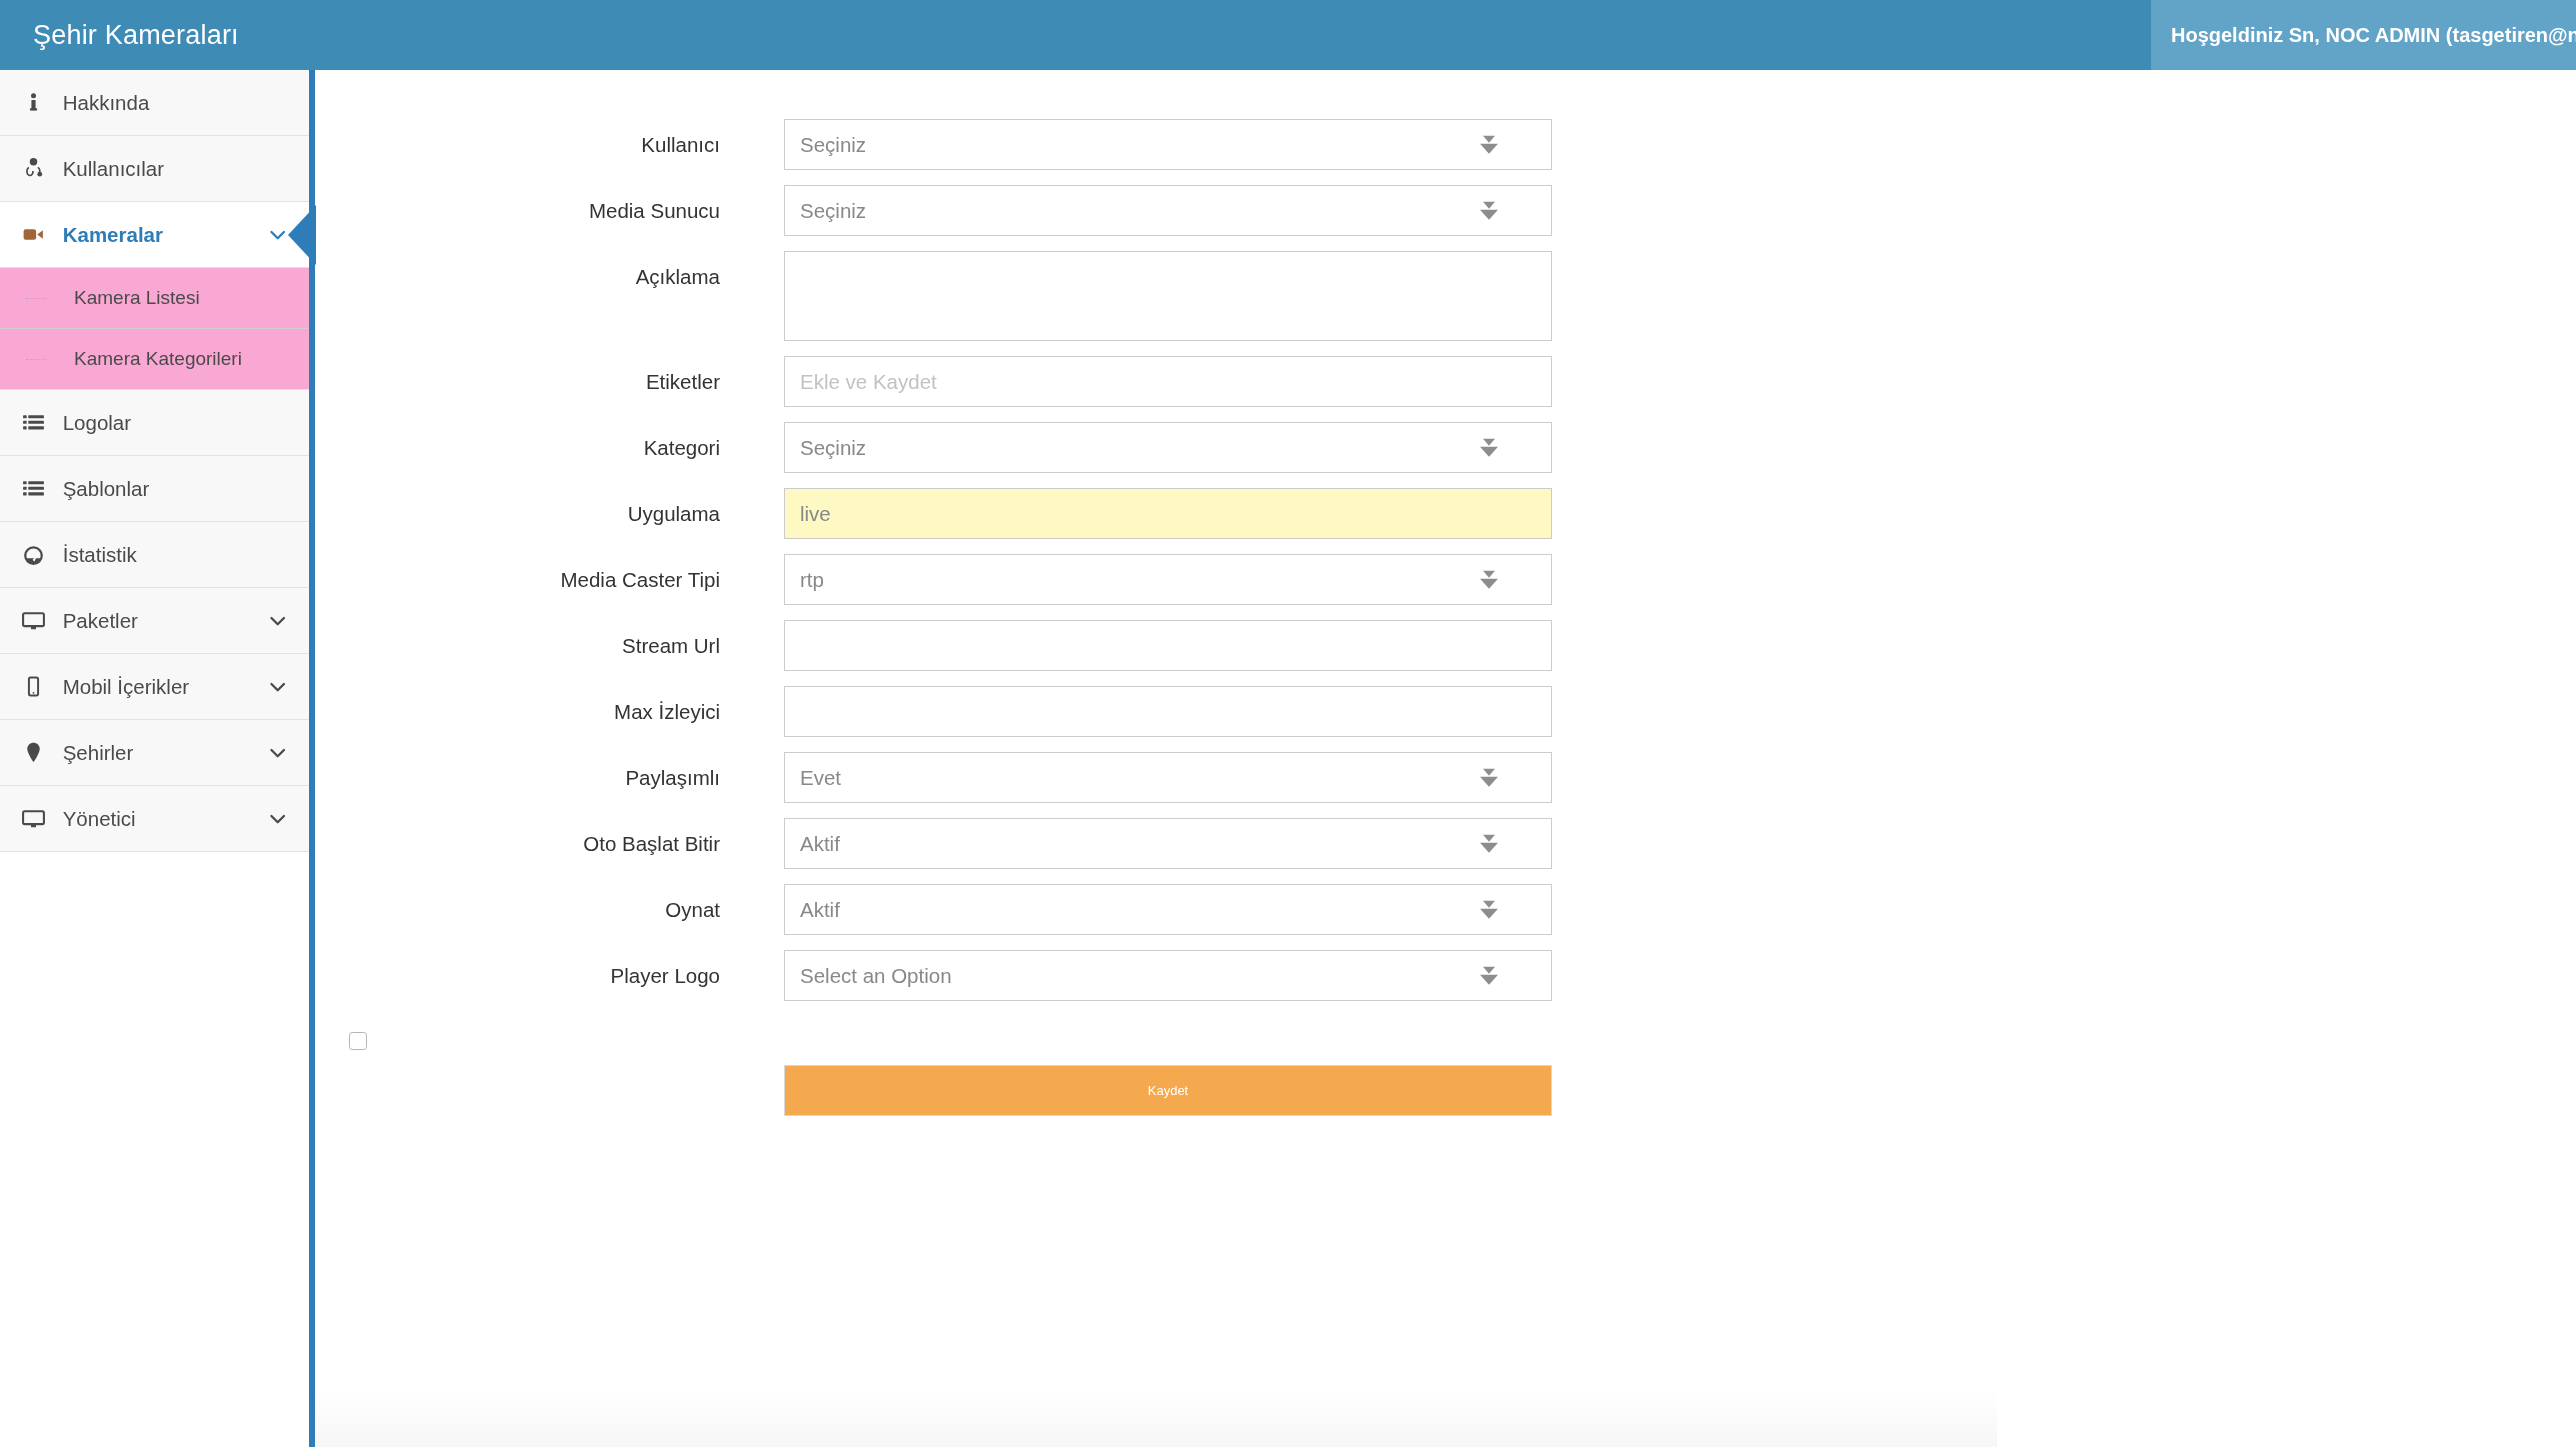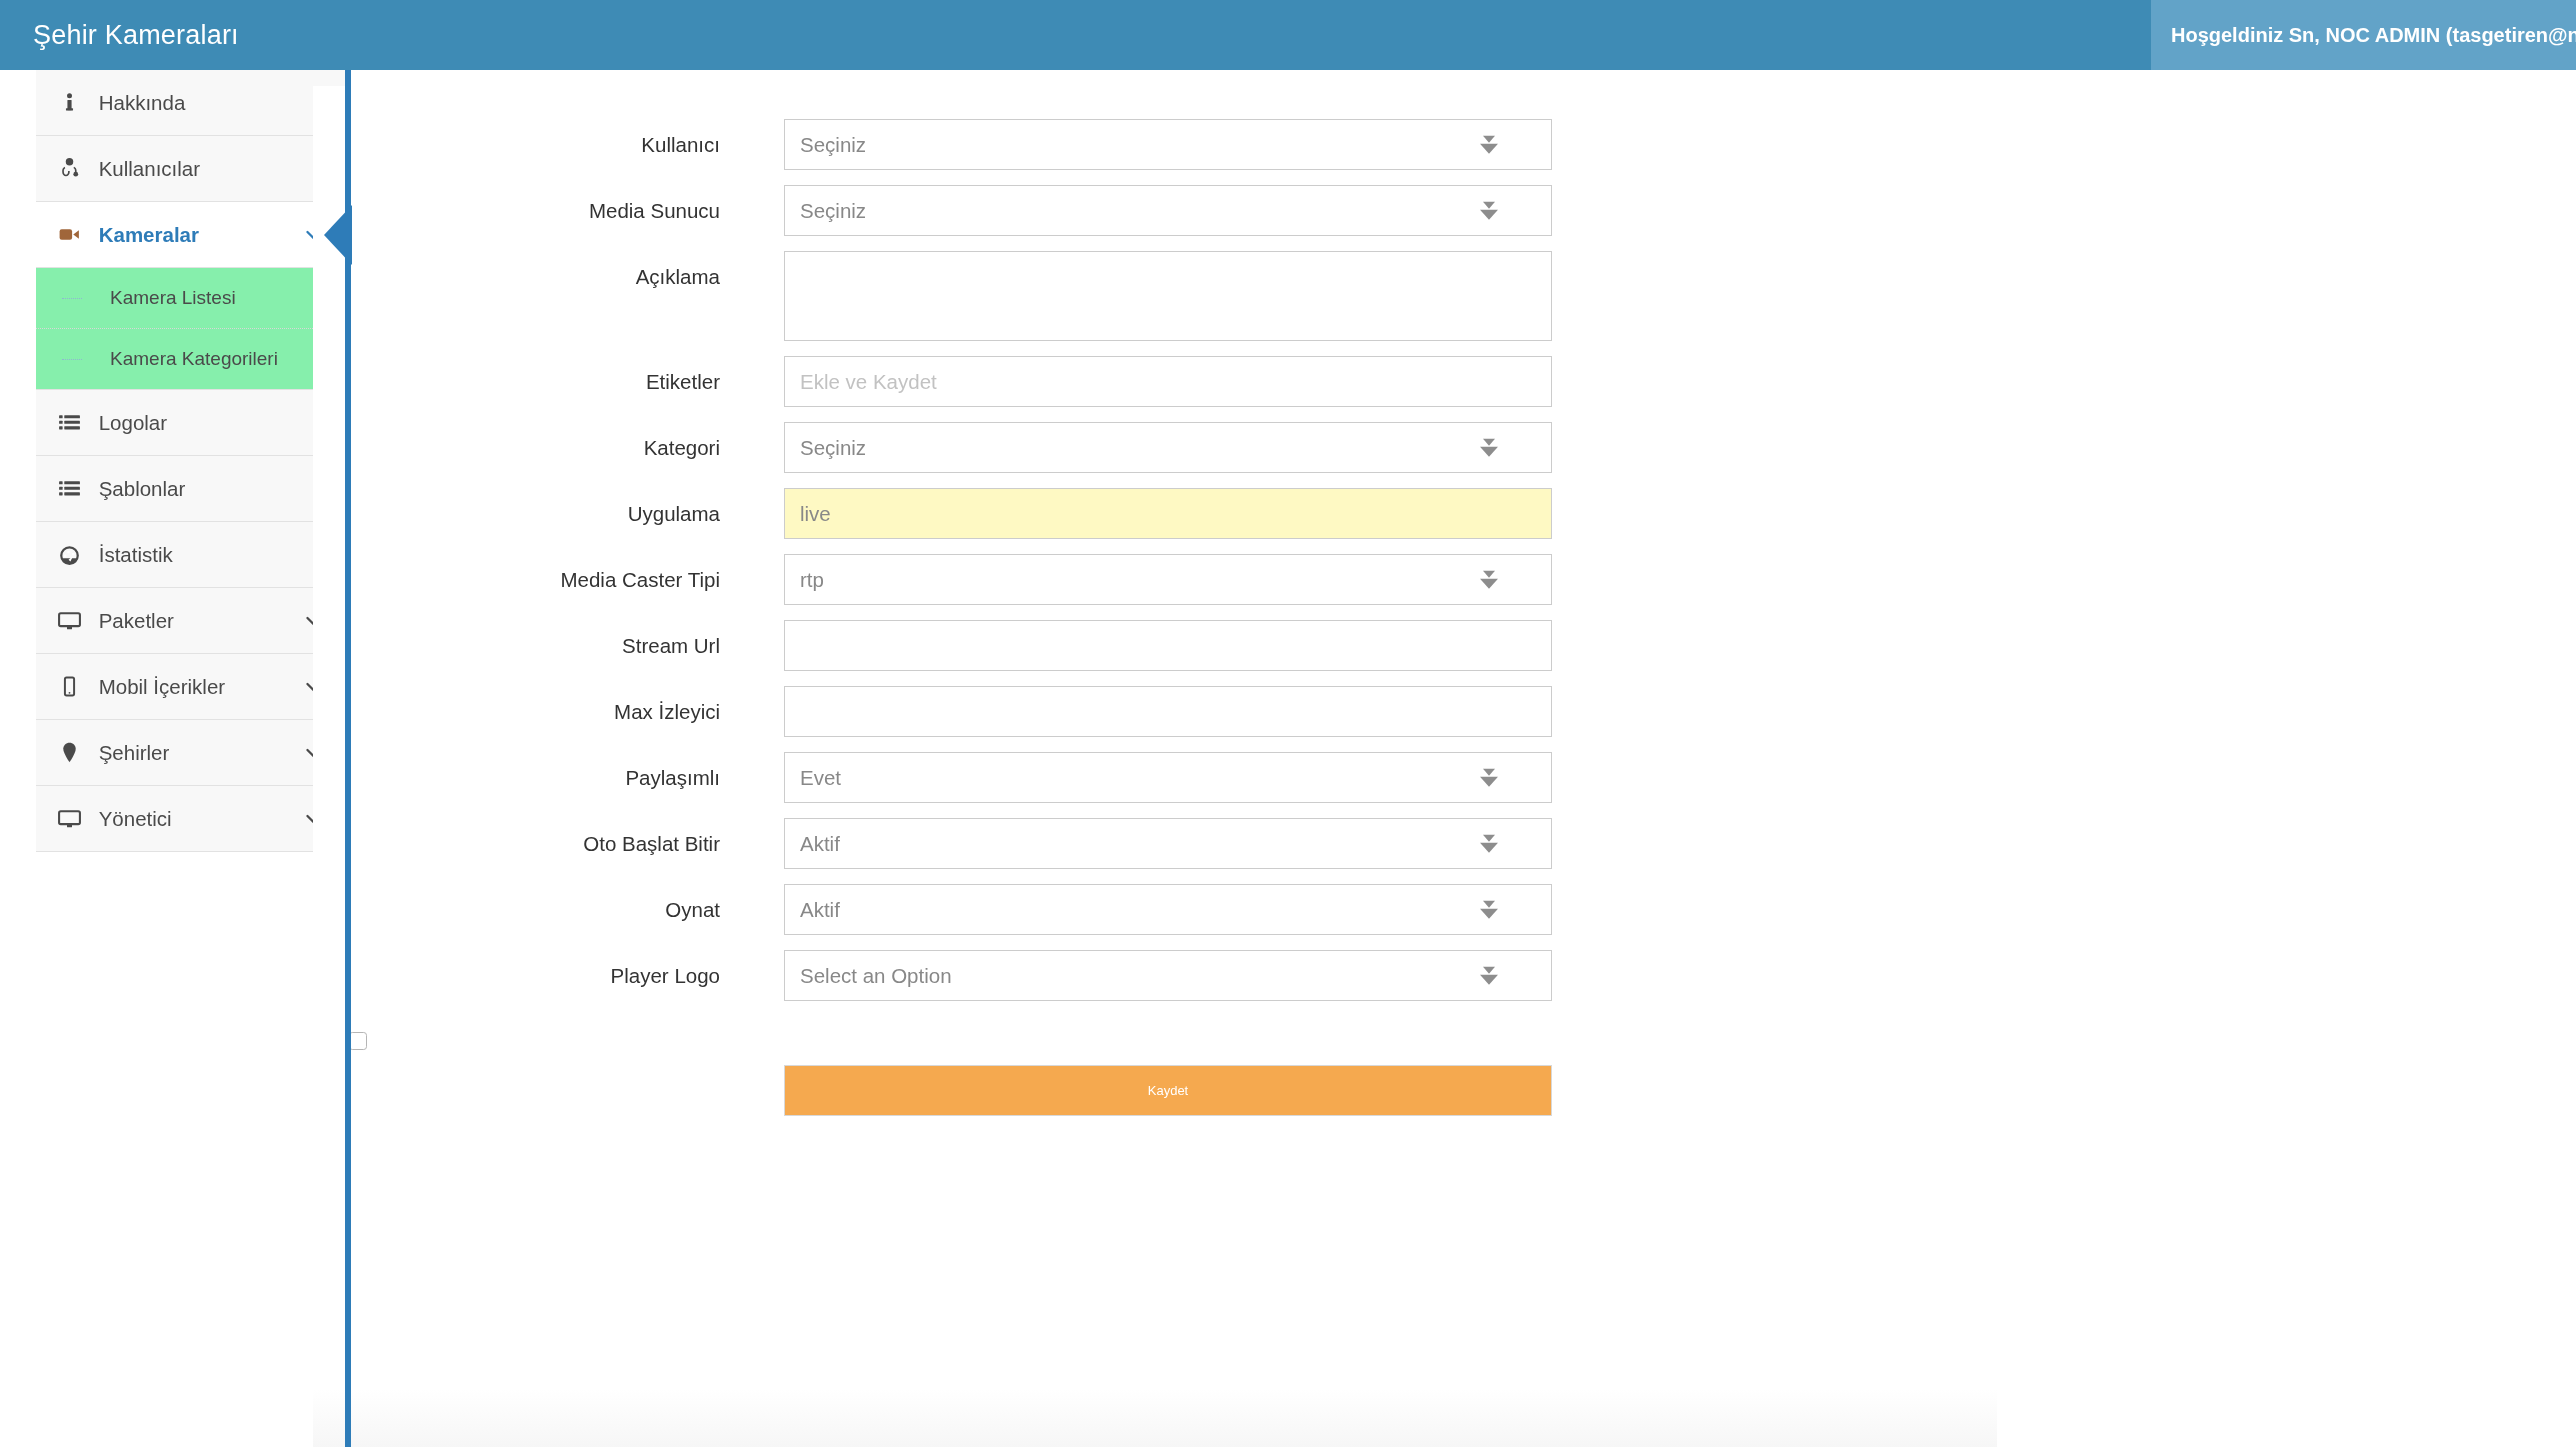--- a/index.html
+++ b/index.html
@@ -52,21 +52,20 @@
 
   
   .sidebar {
     position: absolute;
     top: 70px;
     left: 0;
     width: 312px;
     height: 970px;
     background: #ffffff;
     border-right: 0.8px solid #dcdcdc;
-    margin-left: 36px;
   }
   .sidebar-rail {
     position: absolute;
     top: 0;
     left: 309px;
     width: 5.8px;
     height: 1378px;
     background: #2e7cb8;
     z-index: 5;
   }
@@ -134,21 +133,21 @@
     width: 0;
     border-left: 1.6px dotted #8fb6d2;
   }
   .subnav-item {
     position: relative;
     height: 61px;
     display: flex;
     align-items: center;
     padding-left: 74px;
     border-bottom: 0.8px dotted #d8d8d8;
-    background: #86efac;
+    background: #f9a8d4;
     cursor: pointer;
   }
   .subnav-item:last-child { border-bottom: 0.8px solid #e2e2e2; }
   .subnav-item::before {
     content: "";
     position: absolute;
     left: 25.5px;
     top: 50%;
     width: 20px;
     border-top: 1.6px dotted #8fb6d2;

